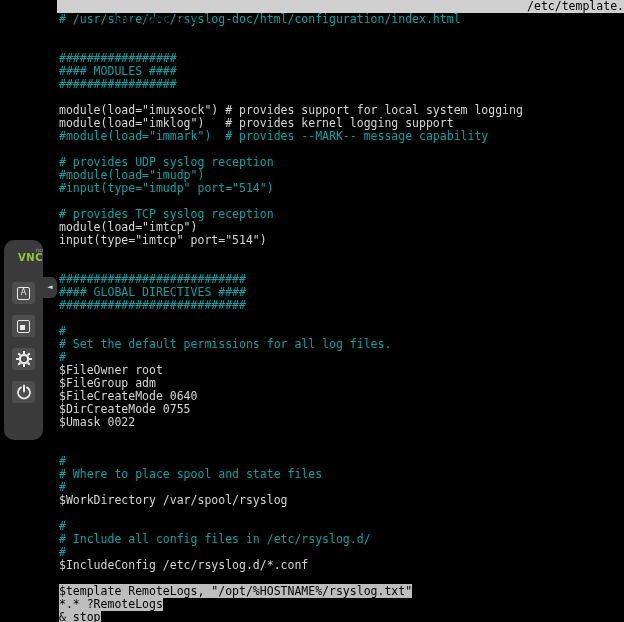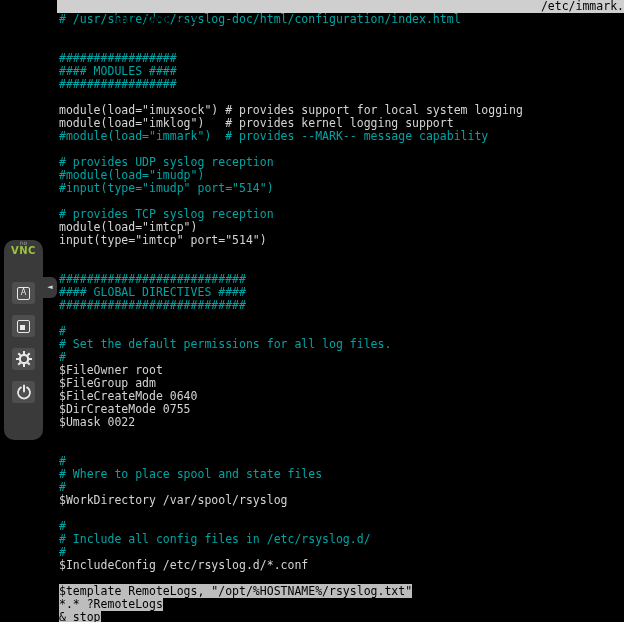--- a/index.html
+++ b/index.html
@@ -39,21 +39,21 @@
   }
 
   
   .vnc-panel {
     position:absolute; left:4px; top:240px;
     width:39px; height:200px;
     background:#3a3a3a;
     border-radius:10px;
   }
   .vnc-logo {
-    text-align:center; 
+    text-align:right; padding-top:7px;
     font-family:"DejaVu Sans", sans-serif;
     line-height:1;
   }
   .vnc-logo .no  { display:block; color:#9a9a9a; font-size:6px; }
   .vnc-logo .vnc { display:block; color:var(--vnc-green, #9ac43c); font-size:10px; font-weight:bold; letter-spacing:0.5px; }
   .vnc-handle {
     position:absolute; left:39px; top:37px;
     width:14px; height:21px;
     background:#3a3a3a;
     border-radius:0 6px 6px 0;
@@ -91,21 +91,21 @@
   }
 </style>
 </head>
 <body>
 
 <div class="screen">
 
   <div class="terminal">
     <div class="titlebar">
       <span class="tb-left">  GNU nano 9.3</span>
-      <span class="tb-right">/etc/immark.</span>
+      <span class="tb-right">/etc/template.</span>
     </div>
     <div class="content" id="lines"><div class="line comment"><span># /usr/share/doc/rsyslog-doc/html/configuration/index.html</span></div><div class="line blank"><span></span></div><div class="line blank"><span></span></div><div class="line comment"><span>#################</span></div><div class="line comment"><span>#### MODULES ####</span></div><div class="line comment"><span>#################</span></div><div class="line blank"><span></span></div><div class="line code"><span>module(load="imuxsock") # provides support for local system logging</span></div><div class="line code"><span>module(load="imklog")   # provides kernel logging support</span></div><div class="line comment"><span>#module(load="immark")  # provides --MARK-- message capability</span></div><div class="line blank"><span></span></div><div class="line comment"><span># provides UDP syslog reception</span></div><div class="line comment"><span>#module(load="imudp")</span></div><div class="line comment"><span>#input(type="imudp" port="514")</span></div><div class="line blank"><span></span></div><div class="line comment"><span># provides TCP syslog reception</span></div><div class="line code"><span>module(load="imtcp")</span></div><div class="line code"><span>input(type="imtcp" port="514")</span></div><div class="line blank"><span></span></div><div class="line blank"><span></span></div><div class="line comment"><span>###########################</span></div><div class="line comment"><span>#### GLOBAL DIRECTIVES ####</span></div><div class="line comment"><span>###########################</span></div><div class="line blank"><span></span></div><div class="line comment"><span>#</span></div><div class="line comment"><span># Set the default permissions for all log files.</span></div><div class="line comment"><span>#</span></div><div class="line code"><span>$FileOwner root</span></div><div class="line code"><span>$FileGroup adm</span></div><div class="line code"><span>$FileCreateMode 0640</span></div><div class="line code"><span>$DirCreateMode 0755</span></div><div class="line code"><span>$Umask 0022</span></div><div class="line blank"><span></span></div><div class="line blank"><span></span></div><div class="line comment"><span>#</span></div><div class="line comment"><span># Where to place spool and state files</span></div><div class="line comment"><span>#</span></div><div class="line code"><span>$WorkDirectory /var/spool/rsyslog</span></div><div class="line blank"><span></span></div><div class="line comment"><span>#</span></div><div class="line comment"><span># Include all config files in /etc/rsyslog.d/</span></div><div class="line comment"><span>#</span></div><div class="line code"><span>$IncludeConfig /etc/rsyslog.d/*.conf</span></div><div class="line blank"><span></span></div><div class="line marked"><span>$template RemoteLogs, "/opt/%HOSTNAME%/rsyslog.txt"</span></div><div class="line marked"><span>*.* ?RemoteLogs</span></div><div class="line marked"><span>&amp; stop</span></div></div>
   </div>
 
   <div class="vnc-panel">
     <div class="vnc-logo">
       <span class="no">no</span>
         <span class="vnc">VNC</span>
     </div>
 

